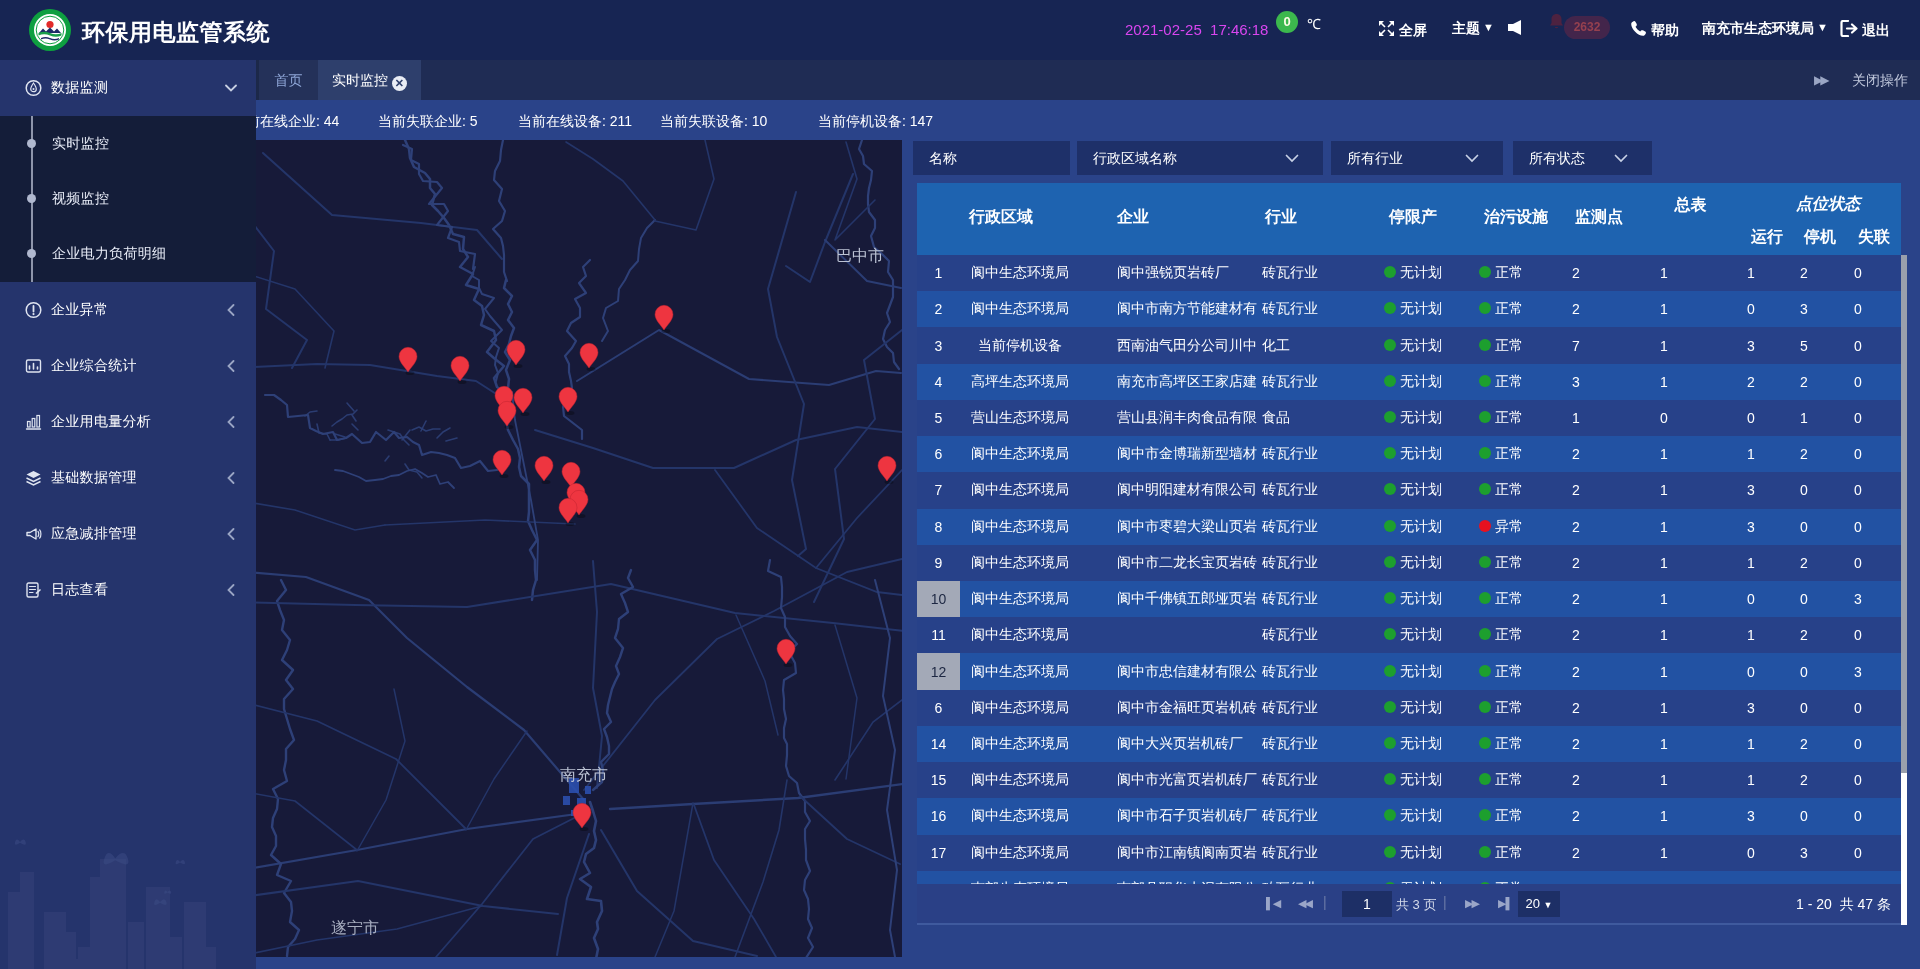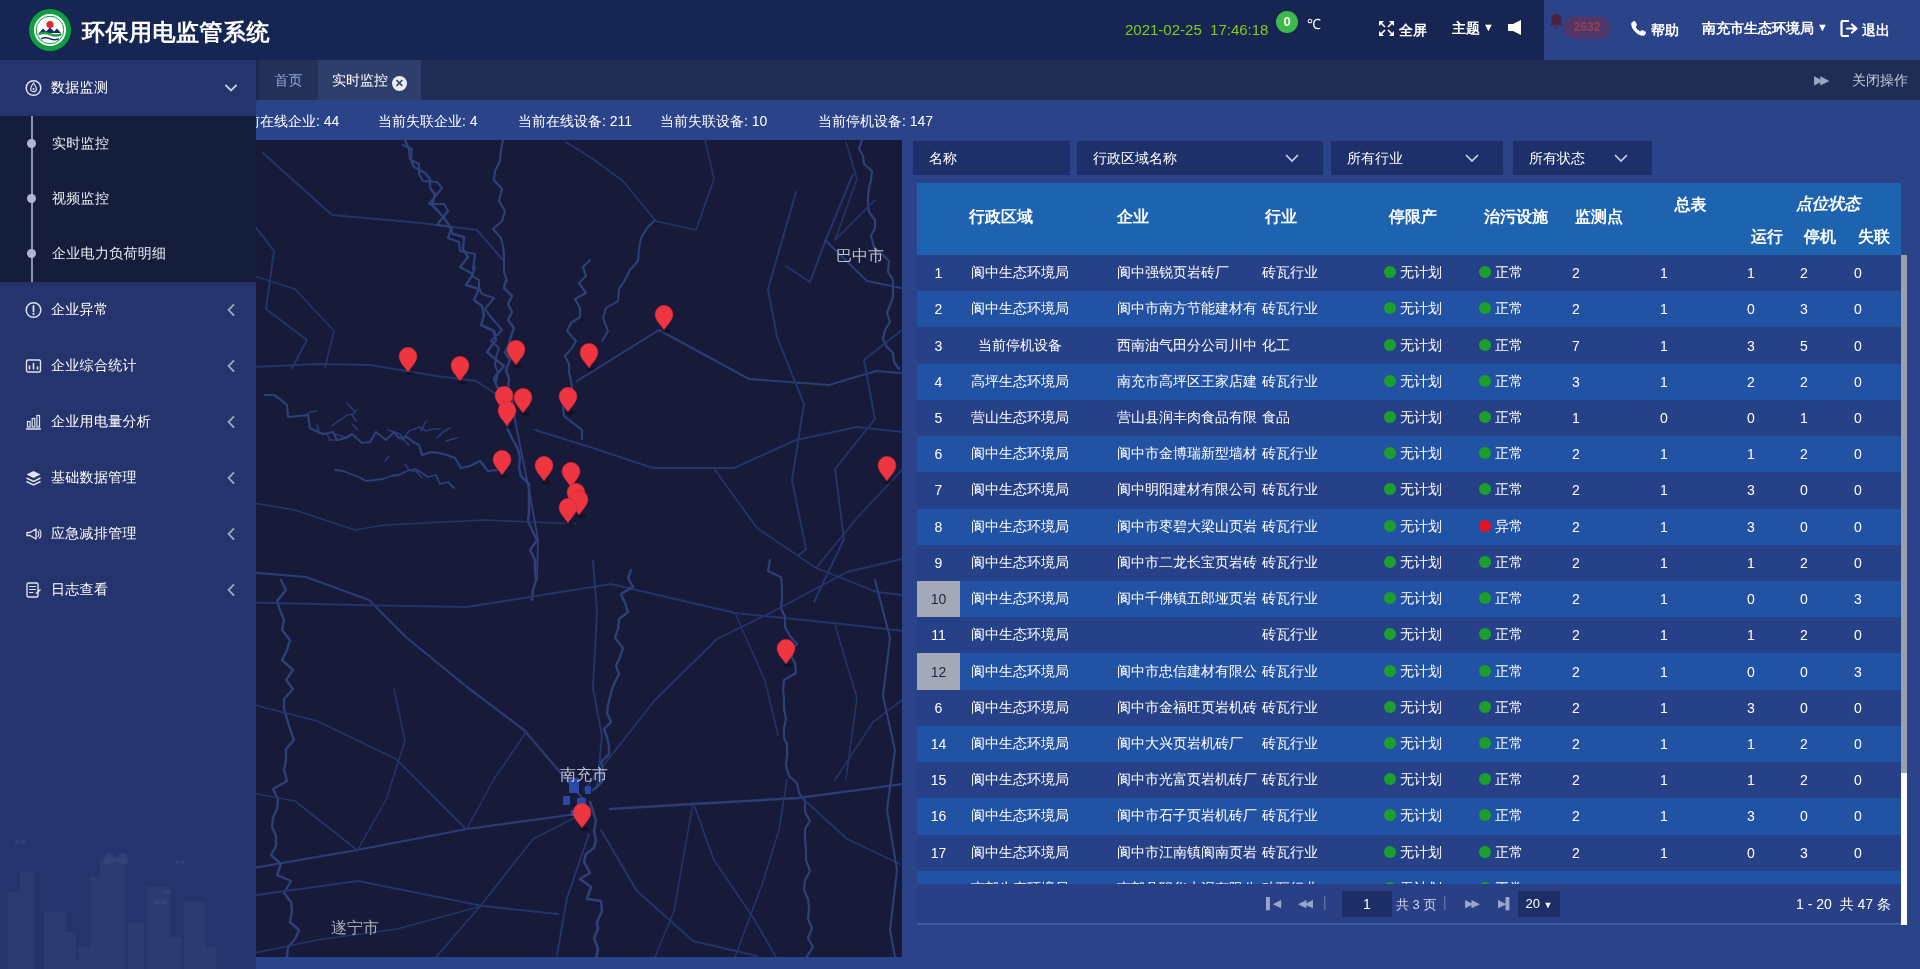--- a/index.html
+++ b/index.html
@@ -1,21 +1,21 @@
 <!DOCTYPE html>
 <html><head>
 <meta charset="utf-8">
 <style>
 * { margin:0; padding:0; box-sizing:border-box; }
 html,body { width:1920px; height:969px; overflow:hidden; background:#2a4389; font-family:"Liberation Sans",sans-serif; }
 
-#header { position:absolute; left:0; top:0; width:1544px; height:60px; background:#172553; color:#fff; z-index:20; }
+#header { position:absolute; left:0; top:0; width:1920px; height:60px; background:#172553; color:#fff; z-index:20; }
 #logo { position:absolute; left:29px; top:9px; width:42px; height:42px; border-radius:50%; background:#0d9f3f; }
 #title { position:absolute; left:82px; top:17px; font-size:23px; font-weight:bold; letter-spacing:0.5px; }
-#hdate { position:absolute; left:1125px; top:21px; font-size:15px; color:#84cc16; }
+#hdate { position:absolute; left:1125px; top:21px; font-size:15px; color:#d946ef; }
 #temp0 { position:absolute; left:1276px; top:11px; width:22px; height:22px; border-radius:50%; background:#3cb84d; color:#fffde8; font-size:13px; font-weight:bold; text-align:center; line-height:22px; }
 #tempc { position:absolute; left:1307px; top:14px; font-size:14px; }
 .hitem { position:absolute; top:20px; font-size:14px; font-weight:bold; color:#fff; white-space:nowrap; }
 
 #sidebar { position:absolute; left:0; top:60px; width:256px; height:909px; background:#25346c; overflow:hidden; z-index:10; }
 .side-item { position:relative; height:56px; color:#fff; font-size:14px; }
 .side-item .lbl { position:absolute; left:51px; top:50%; transform:translateY(-50%); letter-spacing:0.3px; }
 #submenu { position:relative; background:#141d39; height:166px; }
 #submenu .vline { position:absolute; left:31px; top:0px; bottom:0px; width:2px; background:#b7bed2; opacity:0.75; }
 .sub-item { position:relative; height:55px; color:#e8ecf7; font-size:14px; }
@@ -224,21 +224,21 @@
   <div style="position:absolute;left:15px;top:13px;color:#9aa6c4;font-size:12px;letter-spacing:-3px;">◀◀</div>
   <div id="tab-home">首页</div>
   <div id="tab-act">实时监控 <span style="display:inline-block;width:15px;height:15px;border-radius:50%;background:#e9edf5;color:#2e3f6c;font-size:11px;line-height:15px;vertical-align:-2px;font-weight:bold;">✕</span></div>
   <div style="position:absolute;left:1594px;top:13px;color:#9aa6c4;font-size:12px;letter-spacing:-3px;">▶▶</div>
   <div style="position:absolute;left:1632px;top:12px;color:#c0c8dc;font-size:14px;">关闭操作</div>
 </div>
 
 <div id="content">
   <div id="stats">
     <span style="left:12px;">当前在线企业: 44</span>
-    <span style="left:158px;">当前失联企业: 4</span>
+    <span style="left:158px;">当前失联企业: 5</span>
     <span style="left:298px;">当前在线设备: 211</span>
     <span style="left:440px;">当前失联设备: 10</span>
     <span style="left:598px;">当前停机设备: 147</span>
   </div>
 
   <div id="map">
     <div id="mapsvg">
         <svg width="667" height="817" viewBox="0 0 667 817" style="position:absolute;left:0;top:0;">
 <path d="M 170 0 L 174 9 L 175 18 L 179 27 L 190 33 L 195 39 L 195 48 L 200 54 L 197 65 L 203 71 L 209 78 L 214 85 L 218 94 L 229 97 L 228 109 L 233 117 L 225 127 L 238 134 L 231 145 L 244 149 L 239 160 L 247 166 L 249 175 L 246 185 L 259 191 L 261 200 L 252 212 L 260 219 L 269 226 L 259 238 L 262 247 L 276 257" fill="none" stroke="#2e4078" stroke-width="2.5" stroke-opacity="1.00" stroke-linecap="round" stroke-linejoin="round"></path>
 <path d="M 268 0 L 266 10 L 265 21 L 260 31 L 259 40 L 267 49 L 264 61 L 270 71 L 267 81 L 258 89 L 266 98 L 268 106 L 269 115 L 269 123 L 269 132 L 272 141" fill="none" stroke="#2e4078" stroke-width="2.2" stroke-opacity="1.00" stroke-linecap="round" stroke-linejoin="round"></path>

